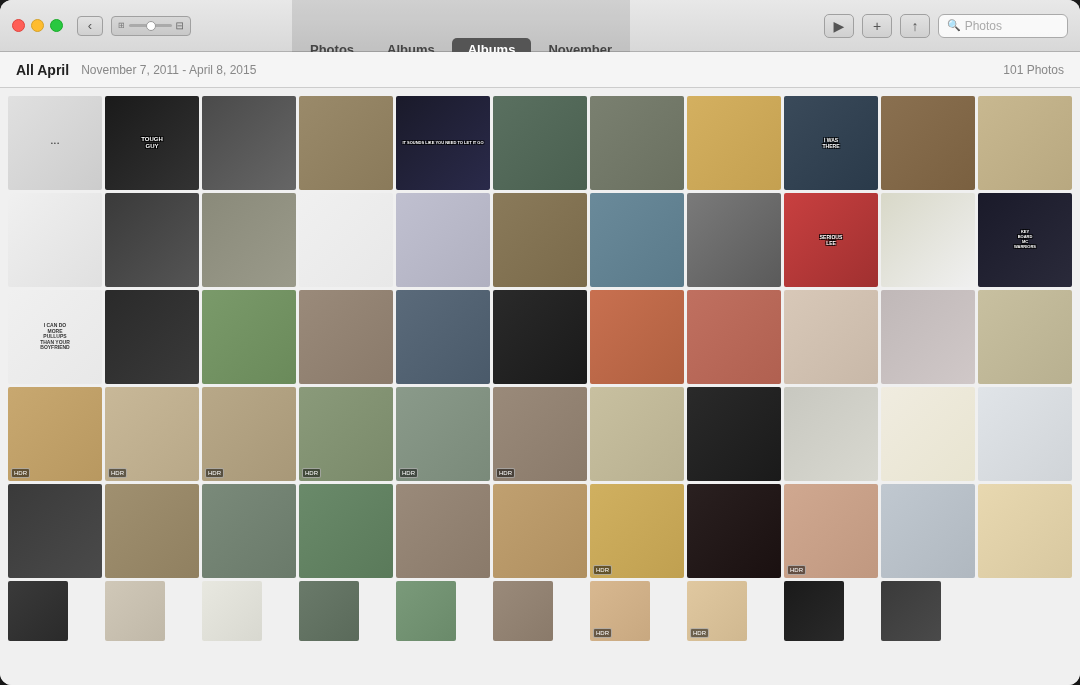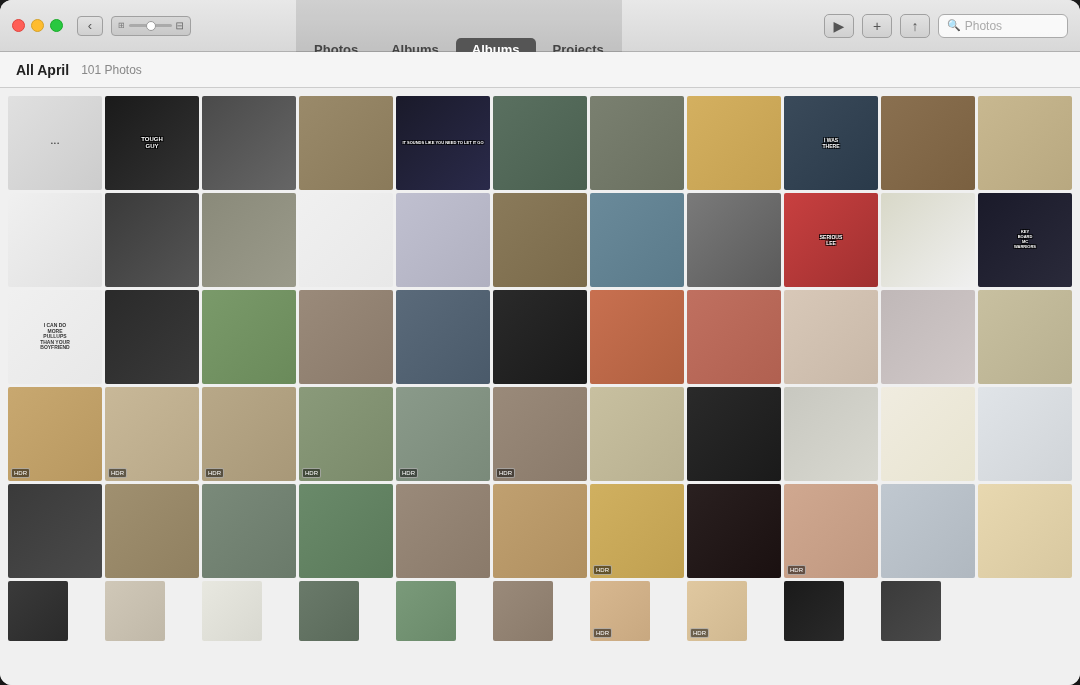--- a/index.html
+++ b/index.html
@@ -362,21 +362,21 @@
       <div class="slider-bar">
         <div class="slider-thumb"></div>
       </div>
       <span class="grid-icon">⊟</span>
     </div>
 
     <div class="tab-group">
       <button class="tab">Photos</button>
       <button class="tab">Albums</button>
       <button class="tab active">Albums</button>
-      <button class="tab">Projects</button>
+      <button class="tab">November</button>
     </div>
 
     <div class="toolbar-right">
       <div class="tool-btn">
         <span>▶</span>
       </div>
       <div class="tool-btn">
         <span>+</span>
       </div>
       <div class="tool-btn">
@@ -384,20 +384,21 @@
       </div>
       <div class="search-box">
         <span class="search-icon-sm">🔍</span>
         <span class="search-text">Photos</span>
       </div>
     </div>
   </div>
 
   <div class="subtitle-bar">
     <span class="all-photos-label">All April</span>
+    <span class="date-range">November 7, 2011 - April 8, 2015</span>
     <span class="photo-count">101 Photos</span>
   </div>
 
   <div class="photos-area scrollbar-area">
     <div class="photos-grid">
 
       <div class="photo-cell" style="background: linear-gradient(135deg, #e0e0e0, #ccc);">
         <div class="photo-text-overlay">
             <span class="meme-text dark" style="font-size:5px;">• • •</span>
           </div>

